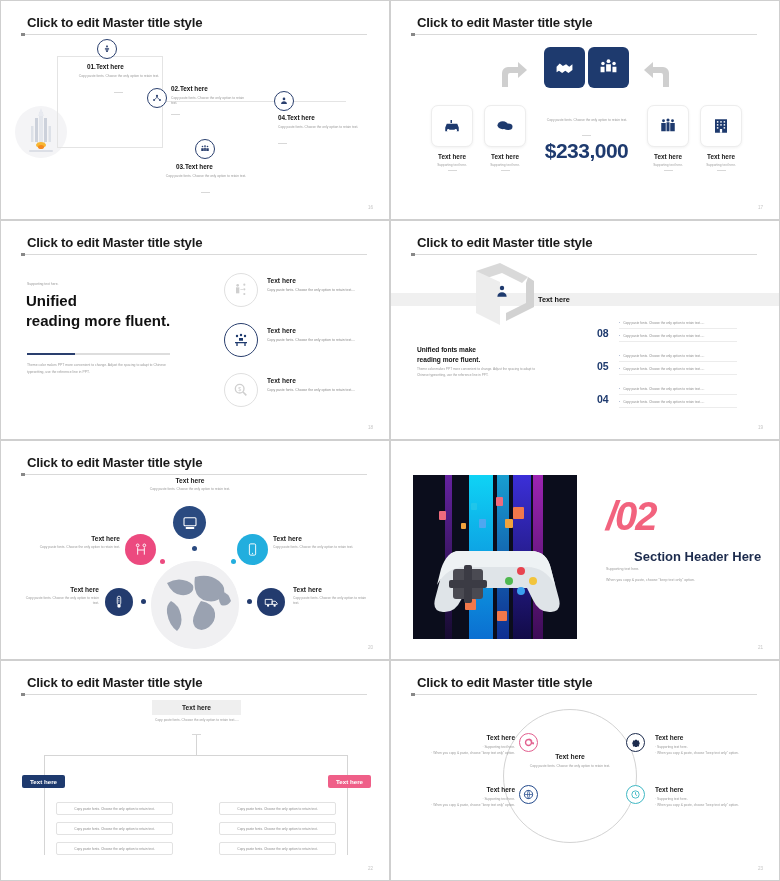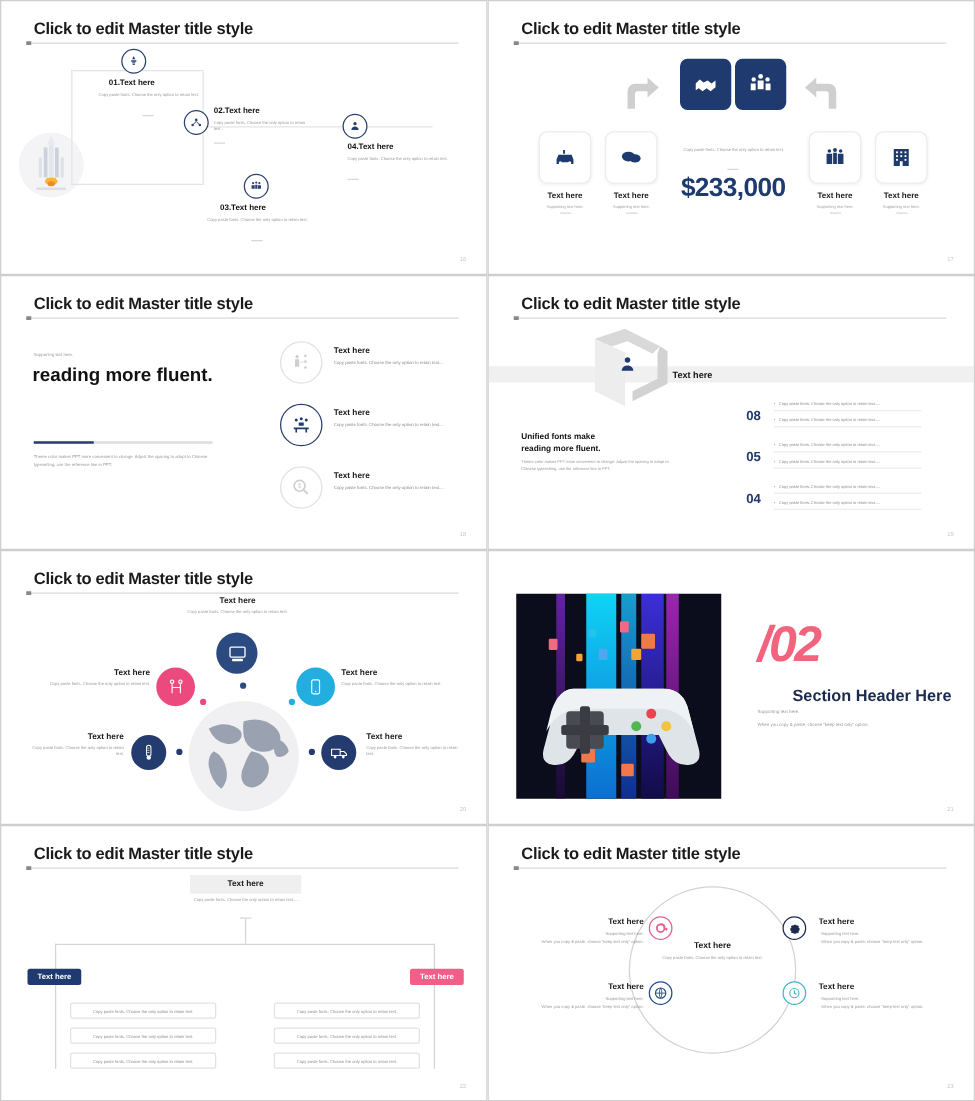--- a/index.html
+++ b/index.html
@@ -268,20 +268,21 @@
     <div class="pgnum">17</div>
   </div>
 
   <div class="slide s3">
     <div class="title">Click to edit Master title style</div>
     <div class="rule"></div>
     <div class="rule-accent"></div>
 
     <div class="sup">Supporting text here.</div>
     <div class="big">
+      <div>Unified</div>
       <div>reading more fluent.</div>
     </div>
     <div class="ul">
         <i></i>
       </div>
     <div class="note" style="width:155px;">Theme color makes PPT more convenient to change. Adjust the spacing to adapt to Chinese typesetting, use the reference line in PPT.</div>
 
     <div class="ring" style="left:223px; top:52px;">
       <svg viewBox="0 0 24 24">
           <circle cx="7" cy="5" r="2"></circle>

